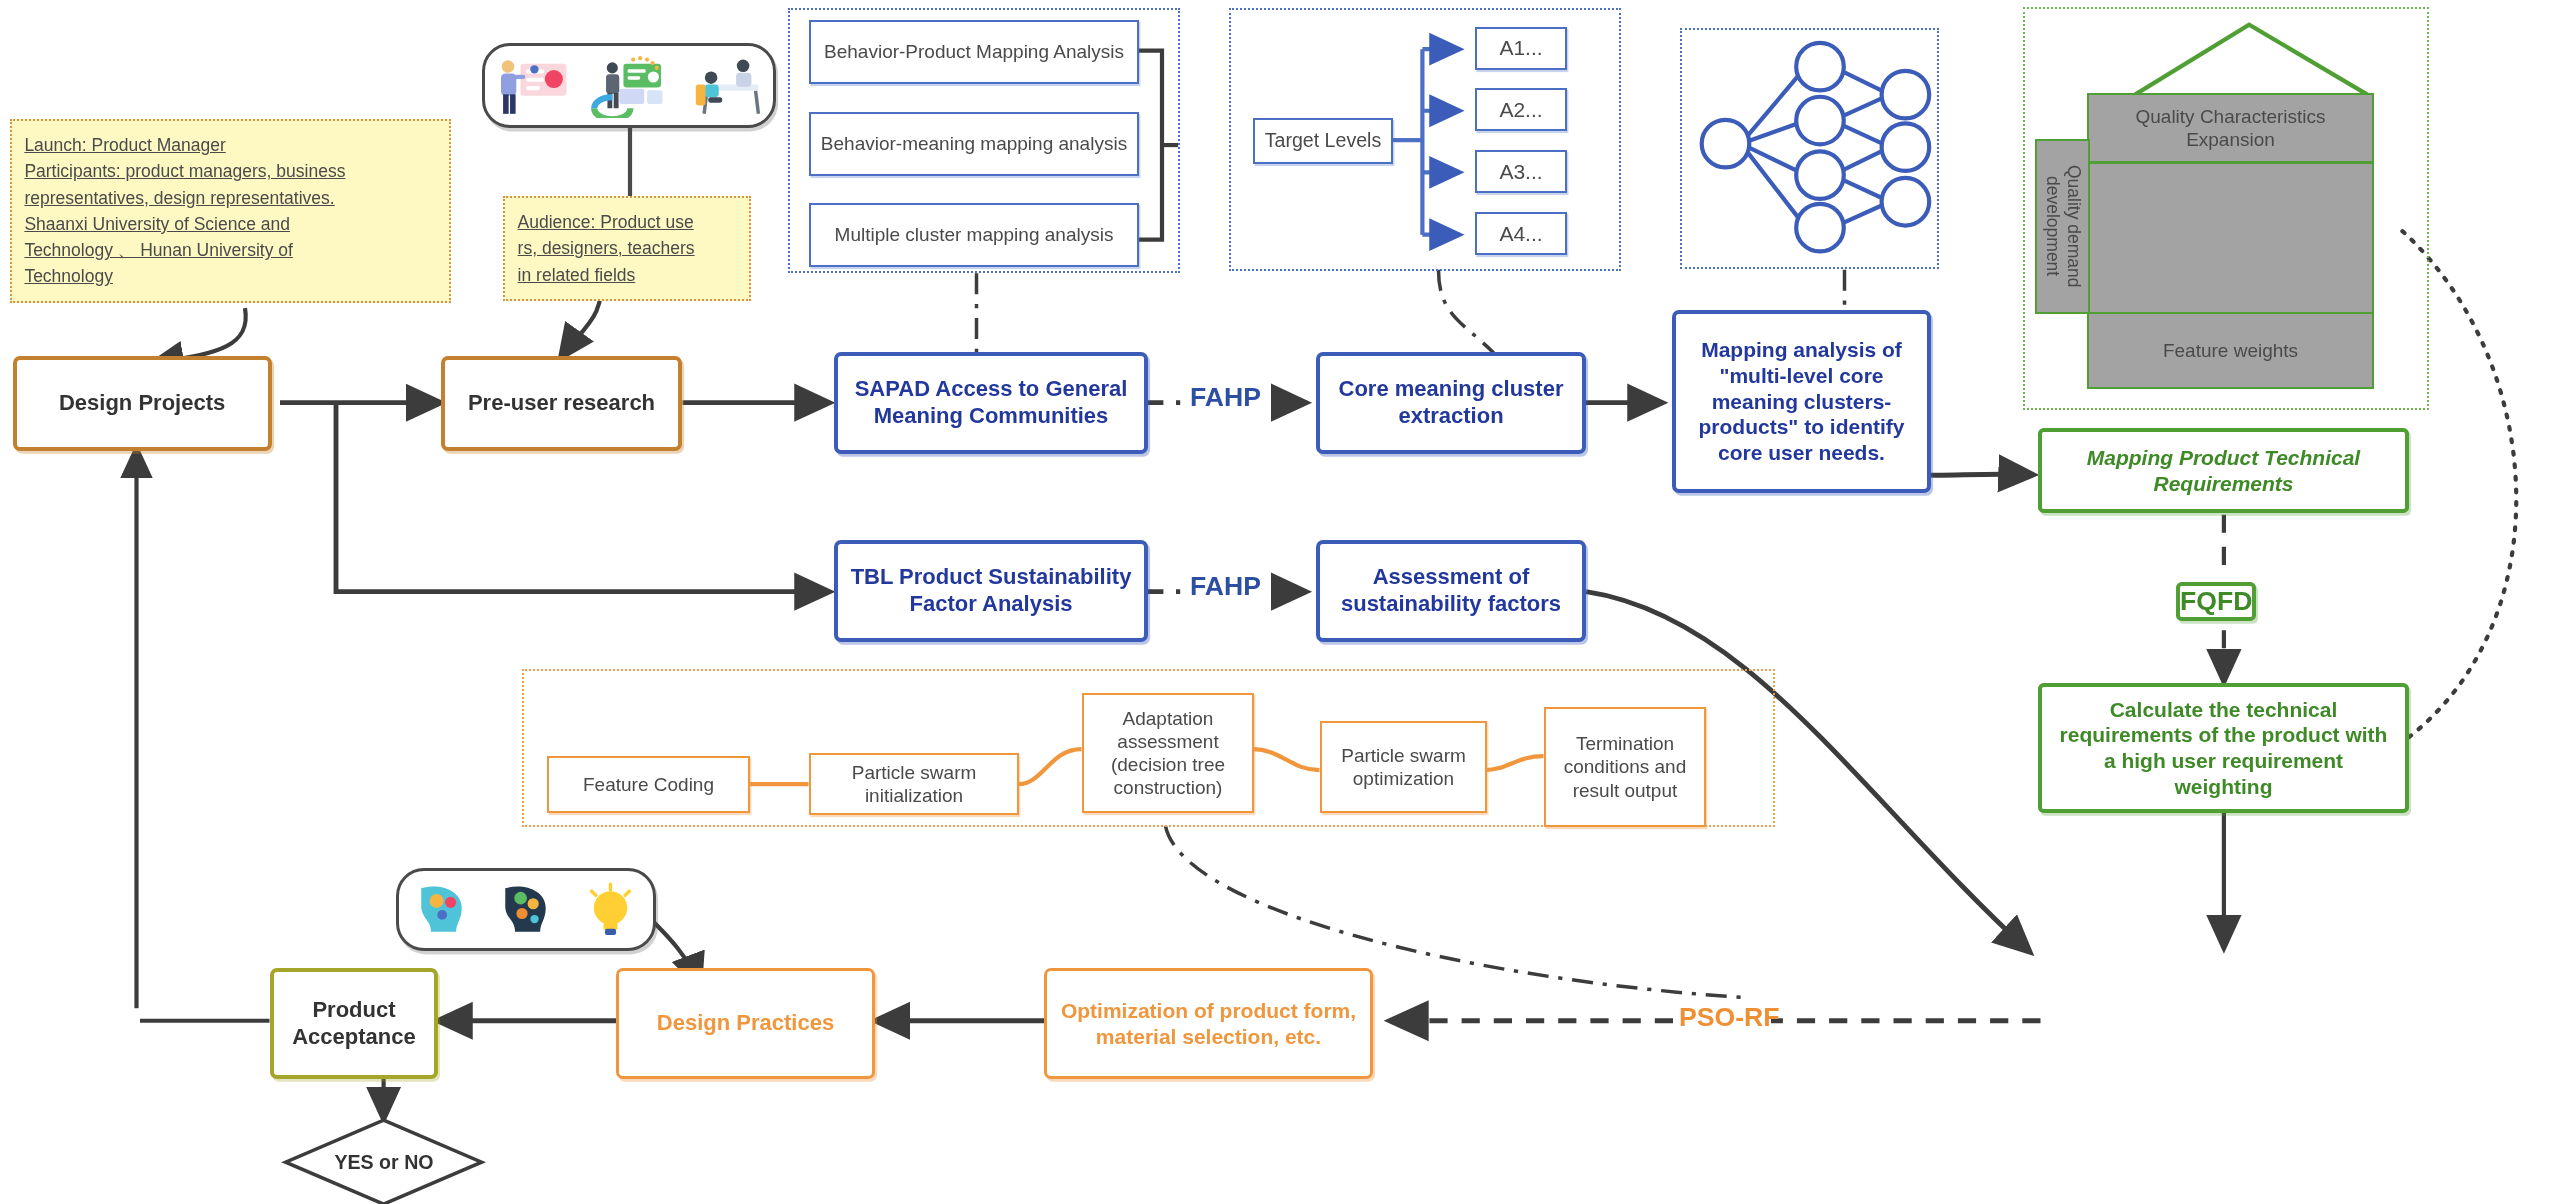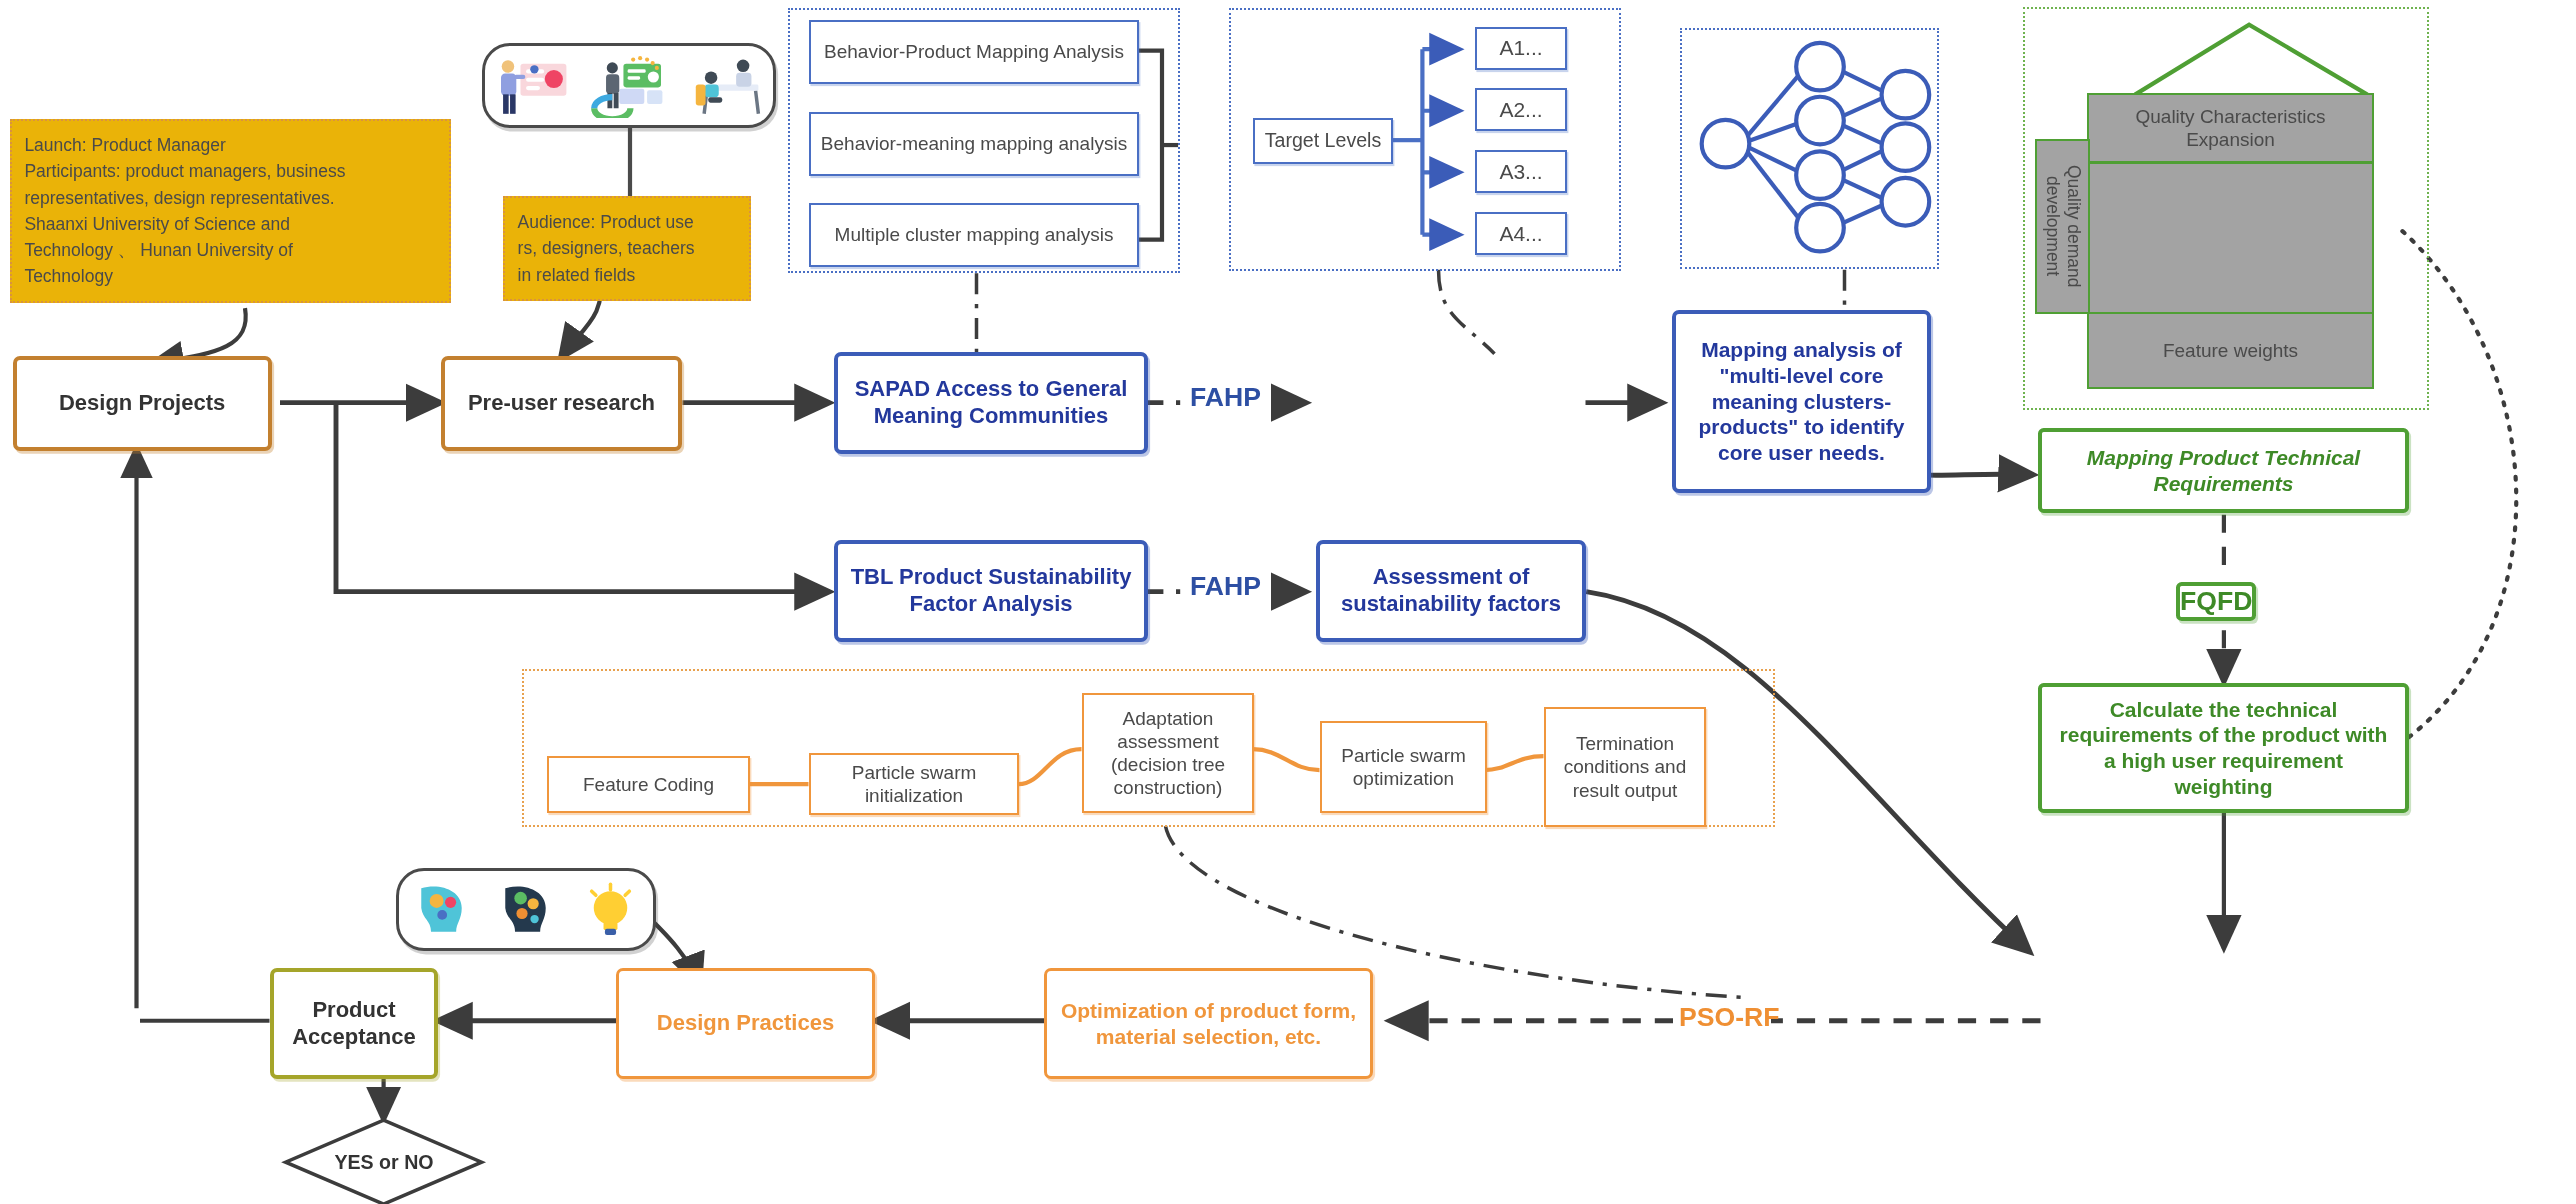--- a/index.html
+++ b/index.html
@@ -28,21 +28,21 @@
   .grp{position:absolute;box-sizing:border-box;background:transparent;}
   .grp.blued{border:2.8px dotted #4a6fc4;}
   .grp.oranged{border:2.8px dotted #e8a14e;}
   .grp.greend{border:2.8px dotted #6fb34f;}
   
   .ftext{position:absolute;color:#2d4fa3;font-weight:bold;}
   .ftext.orange{color:#ef8f33;}
   .ftext.green{color:#3e8a27;}
   
   .note{position:absolute;box-sizing:border-box;border:2.8px dotted #d9923f;color:#4a4a4a;
-        background:#eab308;padding:11.2px 12.6px;line-height:1.5;}
+        background:#fef9c3;padding:11.2px 12.6px;line-height:1.5;text-decoration:underline;}
   
   .capsule{position:absolute;box-sizing:border-box;border:3.5px solid #4a4a4a;border-radius:28px;
            background:#fff;display:flex;align-items:center;justify-content:space-around;
            box-shadow:2.1px 3.5px 0 rgba(70,70,70,.25);overflow:hidden;}
   .ill{display:block;}
   
   .diamond{position:absolute;display:flex;align-items:center;justify-content:center;}
   .diamond .dlabel{position:relative;z-index:2;color:#333;font-weight:bold;}
   
   .vtext{writing-mode:vertical-rl;text-orientation:mixed;}
@@ -314,20 +314,23 @@
   <div class="node orange-hdr" style="left:441px;top:356px;width:241px;height:95px;font-size:22px;">
     <span>Pre-user research</span>
   </div>
 
   <div class="node blue" style="left:834px;top:352px;width:314px;height:102px;font-size:22px;padding:0 9.8px;">
     <span>SAPAD Access to General Meaning Communities</span>
   </div>
 
   <div class="ftext" style="left:1190px;top:382px;font-size:26.6px;">FAHP</div>
 
+  <div class="node blue" style="left:1316px;top:352px;width:270px;height:102px;font-size:22px;padding:0 9.8px;">
+    <span>Core meaning cluster extraction</span>
+  </div>
 
   <div class="node blue" style="left:1672px;top:310px;width:259px;height:183px;font-size:21px;padding:0 8.4px;">
     <span>Mapping analysis of "multi-level core meaning clusters-products" to identify core user needs.</span>
   </div>
 
   <div class="node green" style="left:2038px;top:428px;width:371px;height:85px;font-size:21px;padding:0 9.8px;font-style:italic;">
     <span>Mapping Product Technical Requirements</span>
   </div>
 
   <div class="node blue" style="left:834px;top:540px;width:314px;height:102px;font-size:22px;padding:0 9.8px;">

